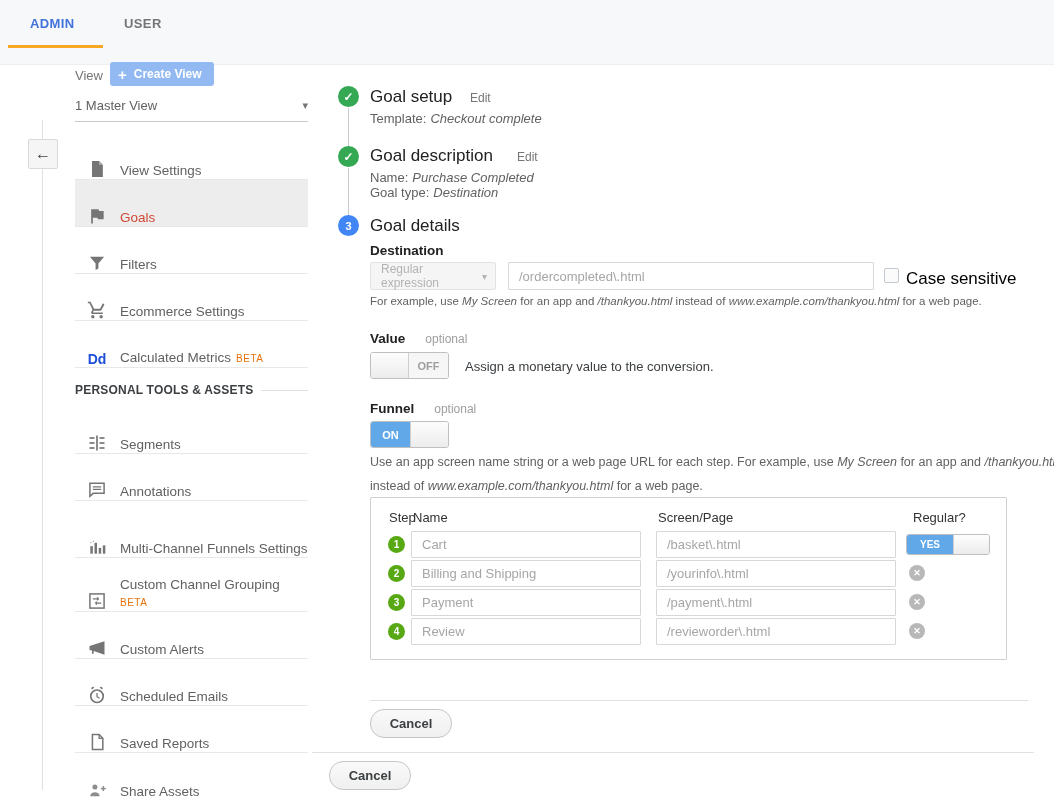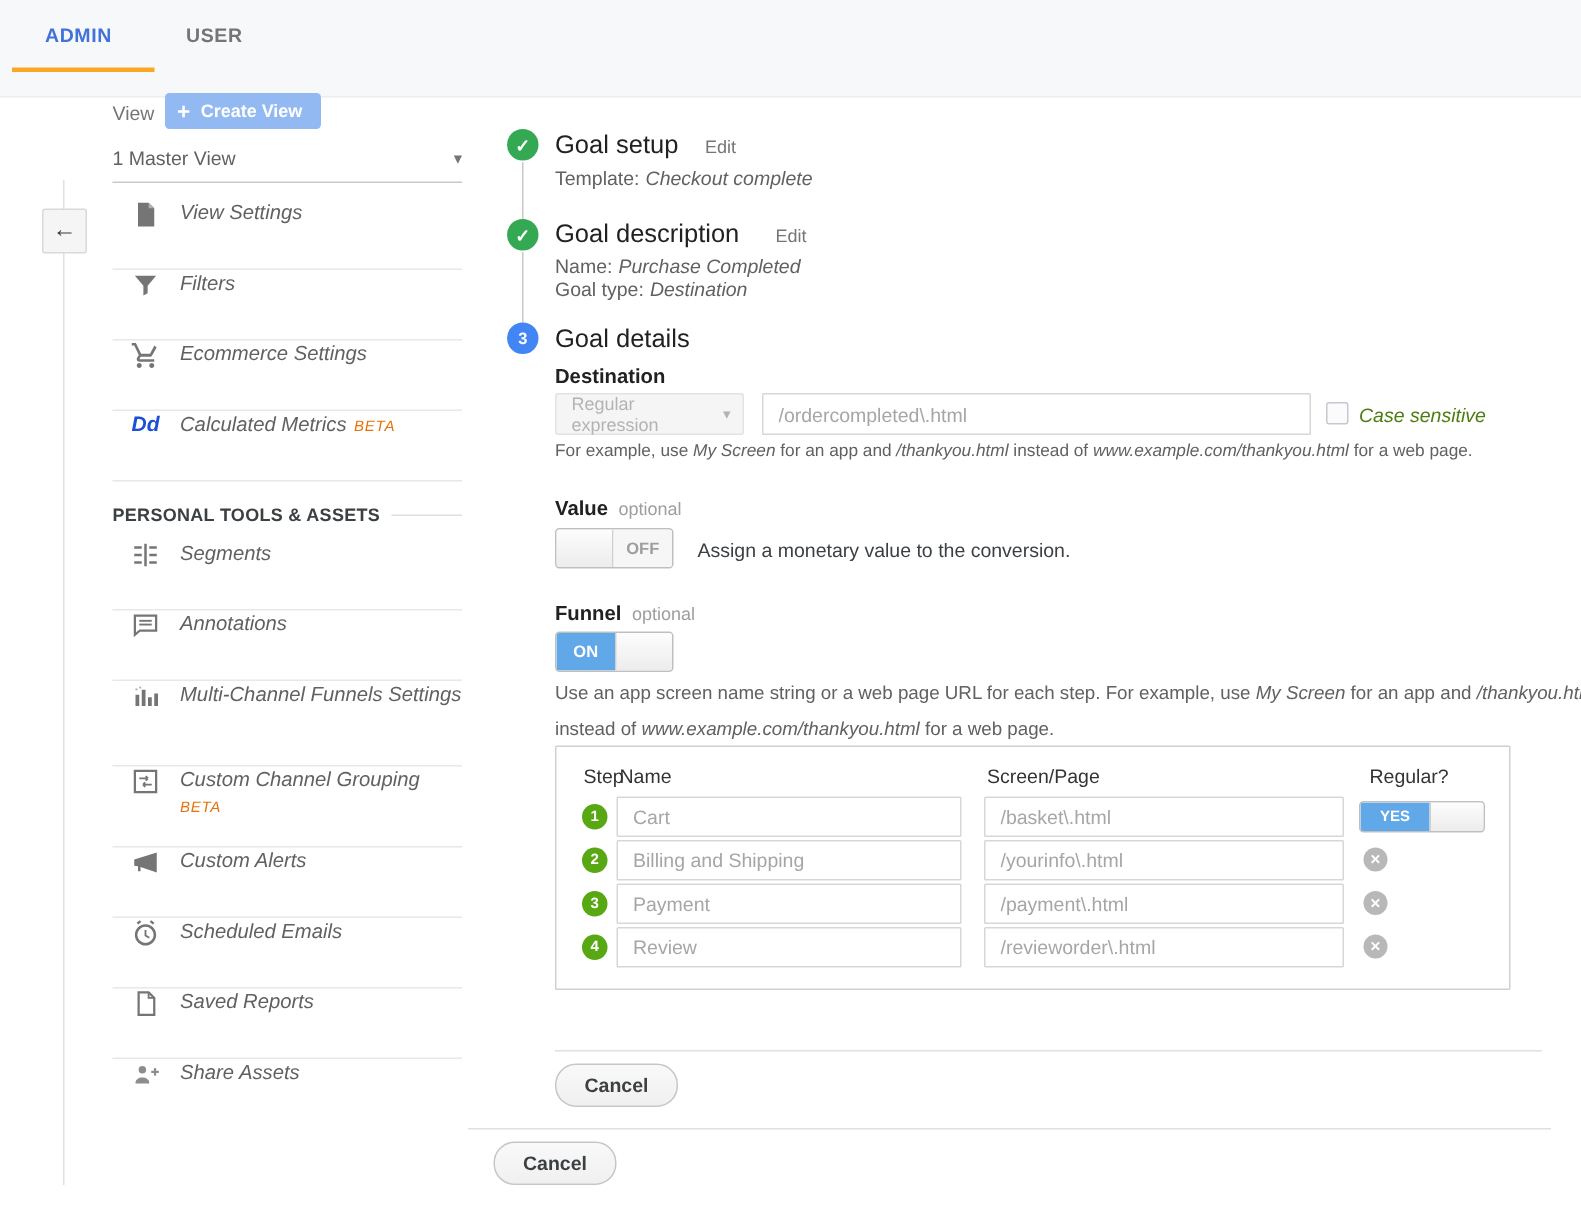--- a/index.html
+++ b/index.html
@@ -18,21 +18,21 @@
   .create-view-btn { position:absolute; left:110px; top:62px; height:24px; padding:0 12px 0 8px; background:#93b9f2; border-radius:3px; color:#fff; font-size:12px; font-weight:bold; display:flex; align-items:center; gap:7px; cursor:pointer; }
   .create-view-btn .plus { font-size:15px; font-weight:bold; }
   .view-selector { position:absolute; left:75px; top:98px; width:233px; padding-bottom:8px; border-bottom:1px solid #c9c9c9; font-size:13px; color:#616161; display:flex; justify-content:space-between; align-items:center; cursor:pointer; }
   .view-selector .caret { font-size:11px; color:#757575; }
 
   .vline { position:absolute; left:42px; top:120px; width:1px; height:670px; background:#e0e0e0; }
   .back-btn { position:absolute; left:28px; top:139px; width:30px; height:30px; background:#f5f5f5; border:1px solid #d9d9d9; border-radius:2px; display:flex; align-items:center; justify-content:center; font-size:16px; color:#3c4043; cursor:pointer; z-index:2; }
 
   
   .menu { position:absolute; left:75px; top:133px; width:233px; }
-  .menu-item { display:flex; align-items:flex-start; min-height:47px; border-bottom:1px solid #e8e8e8; cursor:pointer;font-style:italic; }
+  .menu-item { display:flex; align-items:flex-end; min-height:47px; border-bottom:1px solid #e8e8e8; cursor:pointer; }
   .menu-item.last { border-bottom:none; }
   .menu-item.active { background:#ededed; }
   .mi-icon { width:22px; margin:0 12px 0 11px; display:flex; align-items:center; justify-content:center; flex:none; }
   .mi-label { font-size:13.5px; color:#616161; line-height:17px; }
   .menu-item.active .mi-label { color:#d14836; }
   .dd-text { font-size:14px; font-weight:bold; color:#1d4ed8; }
   .badge { color:#e8710a; font-size:10px; letter-spacing:.5px; font-weight:normal; }
   .badge.inline { margin-left:5px; }
   .section-header { display:flex; align-items:center; gap:8px; padding:15px 0 10px; font-size:12px; font-weight:bold; color:#3c4043; letter-spacing:.2px; }
   .section-header .rule { flex:1; height:1px; background:#e0e0e0; }
@@ -42,28 +42,28 @@
   .step-circle.done { background:#34a853; font-size:12px; font-weight:bold; }
   .step-circle.current { background:#4285f4; font-size:11px; font-weight:bold; }
   .connector { position:absolute; left:348px; width:1px; background:#c9c9c9; }
   .step-title { position:absolute; font-size:17px; color:#212121; }
   .edit-link { position:absolute; font-size:12px; color:#757575; cursor:pointer; }
   .step-line { position:absolute; font-size:13px; color:#616161; }
   .step-line em { font-style:italic; }
   .step-line .lbl { margin-right:4px; }
 
   .field-label { position:absolute; font-size:13.5px; font-weight:bold; color:#212121; }
-  .optional { font-size:12px; font-weight:normal; color:#9e9e9e; margin-left:7px; }
+  .optional { font-size:12px; font-weight:normal; color:#9e9e9e; margin-left:20px; }
 
   .dest-dropdown { position:absolute; left:370px; top:262px; width:126px; height:28px; background:#f5f5f5; border:1px solid #e3e3e3; border-radius:2px; display:flex; align-items:center; justify-content:space-between; padding:0 8px 0 10px; font-size:12px; color:#b3b3b3; cursor:pointer; }
   .dest-dropdown .caret { font-size:10px; }
   .text-input { border:1px solid #d7d7d7; border-radius:1px; color:#a6a6a6; font-size:13px; padding:0 10px; font-family:"Liberation Sans", sans-serif; background:#fff; outline:none; }
   .dest-input { position:absolute; left:508px; top:262px; width:366px; height:28px; }
   .checkbox { position:absolute; left:884px; top:268px; width:15px; height:15px; border:1px solid #c3c9d0; border-radius:2px; background:#fbfbfc; cursor:pointer; }
-  .case-label { position:absolute; left:906px; top:269px; font-size:13px; color:#4d7c0f;font-style:italic; }
+  .case-label { position:absolute; left:906px; top:269px; font-size:17px; color:#000000; }
   .help-text { position:absolute; font-size:11.5px; color:#616161; white-space:nowrap; }
   .help-text em { font-style:italic; }
   .funnel-help { font-size:12.5px; }
 
   
   .toggle { position:absolute; width:79px; height:27px; border:1px solid #bfbfbf; border-radius:3px; display:flex; overflow:hidden; cursor:pointer; }
   .toggle .knob { width:39px; background:linear-gradient(#fdfdfd,#ececec); }
   .toggle .side { width:40px; display:flex; align-items:center; justify-content:center; font-size:11px; font-weight:bold; }
   .toggle.off .knob { border-right:1px solid #cfcfcf; }
   .toggle.off .side { background:#f6f6f6; color:#9e9e9e; }
@@ -117,20 +117,28 @@
     <div class="menu-item">
       <span class="mi-icon">
         <svg width="20" height="20" viewBox="0 0 24 24">
             <path d="M6 2.5h8.5L19 7v14.5H6z" fill="#757575"></path>
             <path d="M14.5 2.5V7H19z" fill="#b0b0b0"></path>
           </svg>
       </span>
       <span class="mi-label">View Settings</span>
     </div>
 
+    <div class="menu-item active">
+      <span class="mi-icon">
+        <svg width="20" height="20" viewBox="0 0 24 24">
+            <path d="M14.4 6 14 4H5v17h2v-7h5.6l.4 2h7V6z" fill="#757575"></path>
+          </svg>
+      </span>
+      <span class="mi-label">Goals</span>
+    </div>
 
     <div class="menu-item">
       <span class="mi-icon">
         <svg width="20" height="20" viewBox="0 0 24 24">
             <path d="M3.5 4.5h17l-6.8 8v6l-3.4 1.8v-7.8z" fill="#757575"></path>
           </svg>
       </span>
       <span class="mi-label">Filters</span>
     </div>
 

